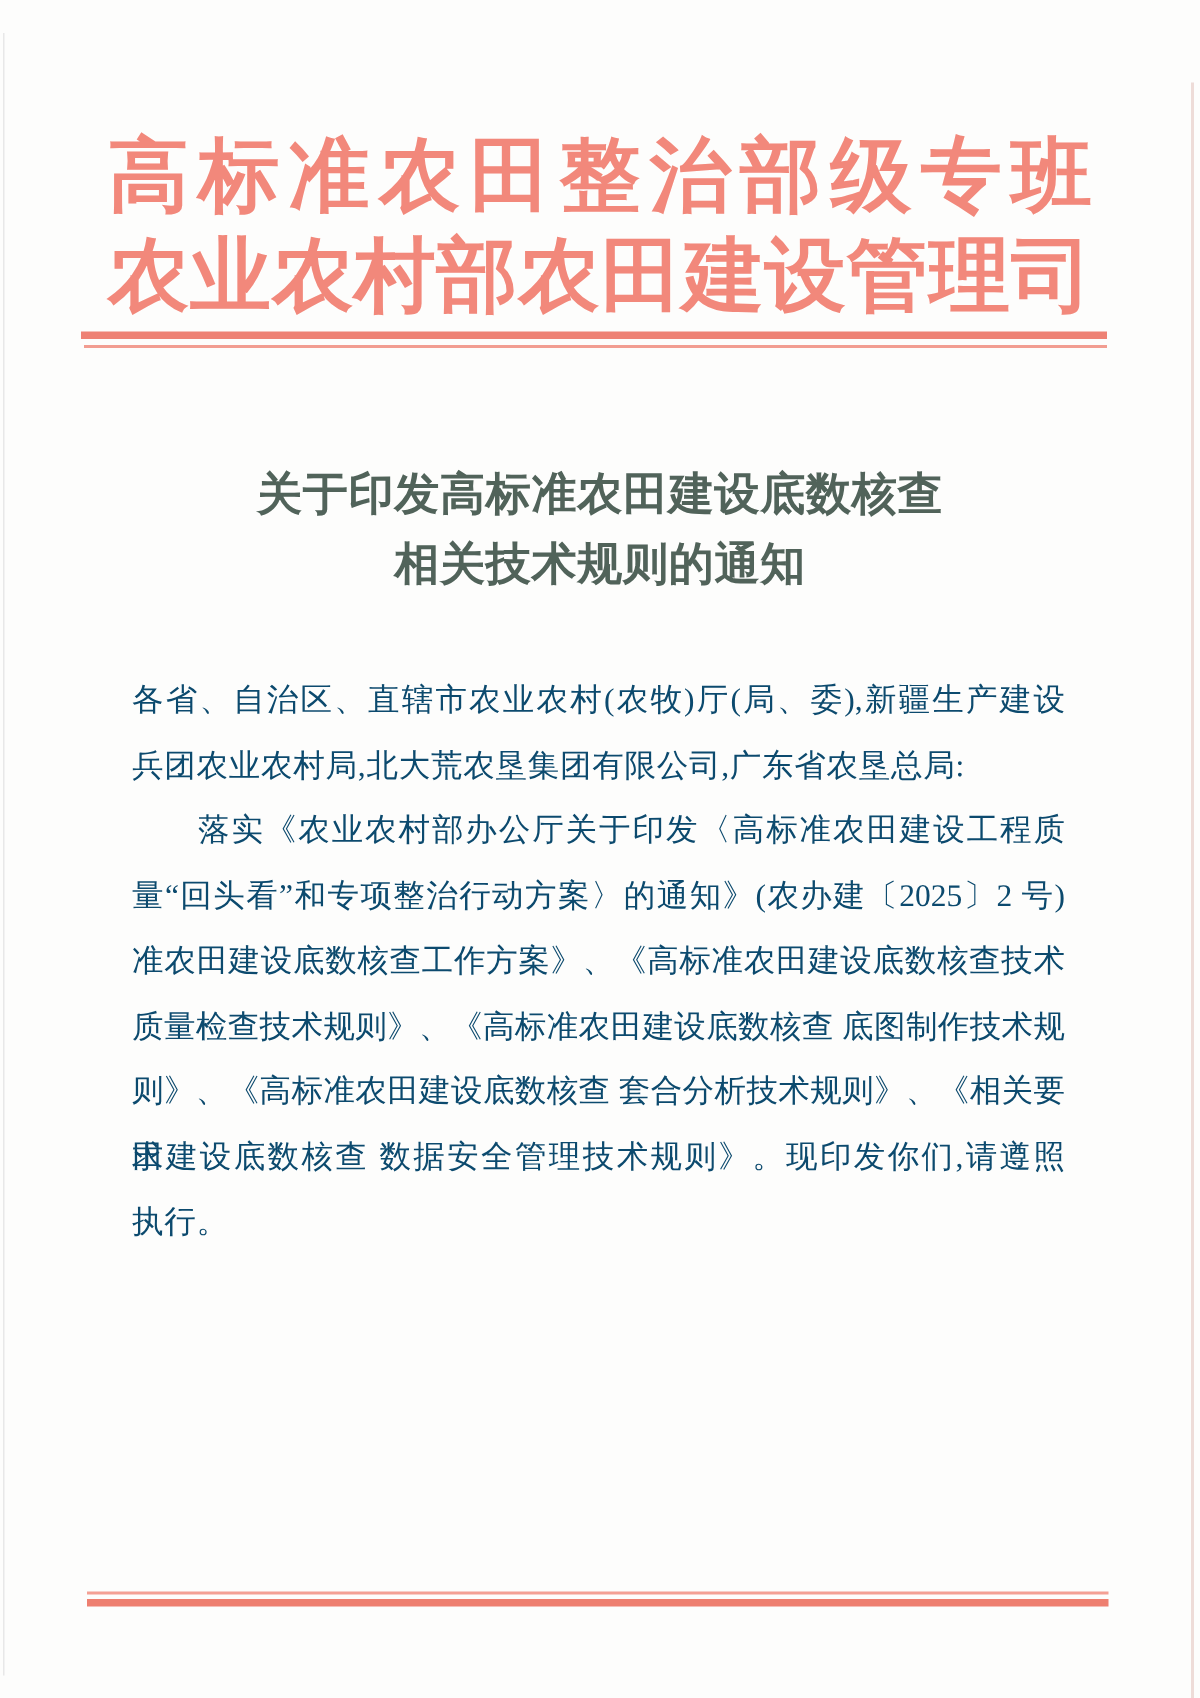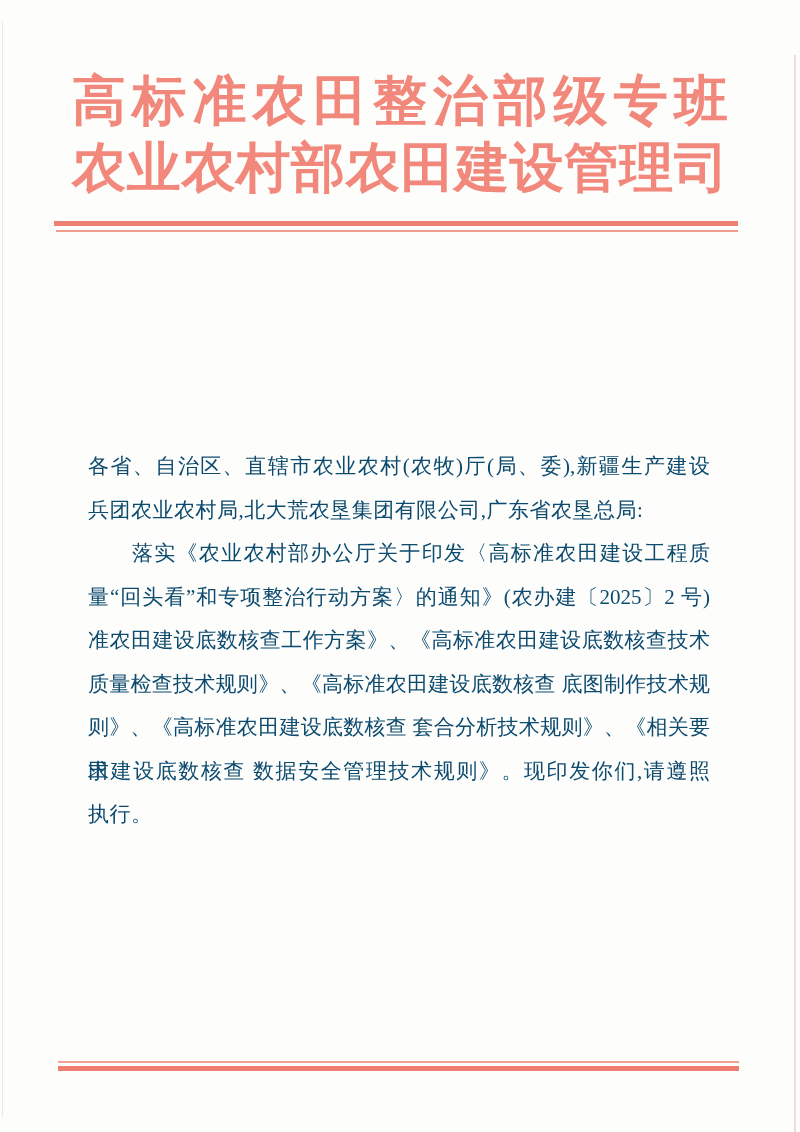--- a/index.html
+++ b/index.html
@@ -24,21 +24,21 @@
   }
   .scan-line-right {
     position: absolute;
     left: 794px; top: 55px;
     width: 2px; height: 1077px;
     background: #eedcd8;
   }
   
   .letterhead {
     position: absolute;
-    top: 68px; left: 72px;
+    top: 84px; left: 72px;
     width: 656px;
     color: #f2887b;
     font-weight: bold;
     font-size: 54px;
     line-height: 67px;
   }
   .letterhead .lh-line {
     text-align: justify;
     text-align-last: justify;
     white-space: nowrap;
@@ -115,20 +115,24 @@
   <div class="scan-line-right"></div>
 
   <div class="letterhead">
     <div class="lh-line">高标准农田整治部级专班</div>
     <div class="lh-line">农业农村部农田建设管理司</div>
   </div>
 
   <div class="rule-top-thick"></div>
   <div class="rule-top-thin"></div>
 
+  <div class="doc-title">
+    <div>关于印发高标准农田建设底数核查</div>
+    <div>相关技术规则的通知</div>
+  </div>
 
   <div class="body-text">
     <div class="body-line justify">各省、自治区、直辖市农业农村(农牧)厅(局、委),新疆生产建设</div>
     <div class="body-line">兵团农业农村局,北大荒农垦集团有限公司,广东省农垦总局:</div>
     <div class="body-line justify indent">落实《农业农村部办公厅关于印发〈高标准农田建设工程质</div>
     <div class="body-line justify">量“回头看”和专项整治行动方案〉的通知》(农办建〔2025〕2 号)</div>
     <div class="body-line justify">准农田建设底数核查工作方案》、《高标准农田建设底数核查技术</div>
     <div class="body-line justify">质量检查技术规则》、《高标准农田建设底数核查 底图制作技术规</div>
     <div class="body-line justify">则》、《高标准农田建设底数核查 套合分析技术规则》、《相关要求</div>
     <div class="body-line justify">田建设底数核查 数据安全管理技术规则》。现印发你们,请遵照</div>

